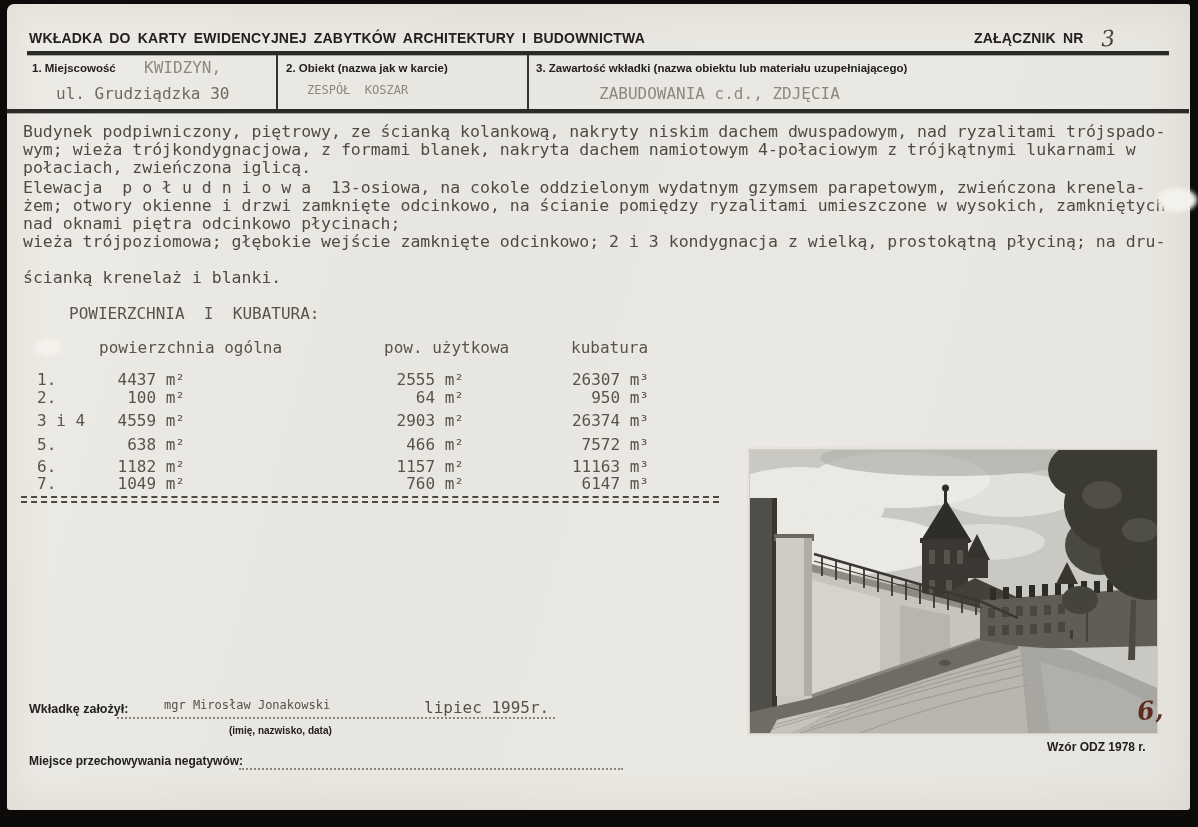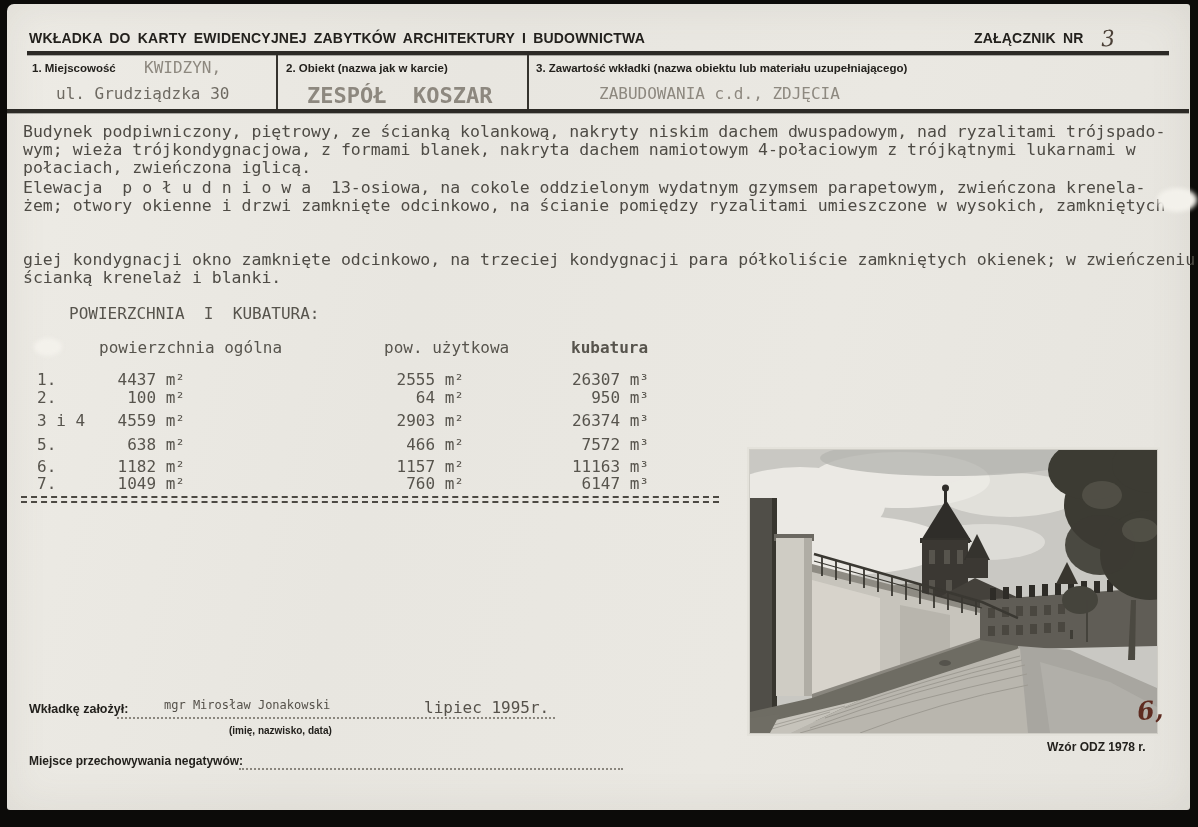--- a/index.html
+++ b/index.html
@@ -52,41 +52,42 @@
   <div class="abs rule" style="left:20px;top:47px;width:1142px;height:4px;"></div>
   <div class="abs rule" style="left:0px;top:105px;width:1182px;height:4px;"></div>
   <div class="abs vline" style="left:269px;top:51px;height:54px;"></div>
   <div class="abs vline" style="left:520px;top:51px;height:54px;"></div>
 
   <div class="abs print lbl" style="left:25px;top:58px;">1. Miejscowość</div>
   <div class="abs type type-light" style="left:137px;top:54px;font-size:16px;">KWIDZYN,</div>
   <div class="abs type type-mid" style="left:49px;top:80px;font-size:16px;">ul. Grudziądzka 30</div>
 
   <div class="abs print lbl" style="left:279px;top:58px;">2. Obiekt (nazwa jak w karcie)</div>
-  <div class="abs type type-light" style="left:300px;top:79px;font-size:22px;font-weight:bold;">ZESPÓŁ  KOSZAR</div>
+  <div class="abs type type-light" style="left:300px;top:79px;font-size:12px;">ZESPÓŁ  KOSZAR</div>
 
   <div class="abs print lbl" style="left:529px;top:58px;">3. Zawartość wkładki (nazwa obiektu lub materiału uzupełniającego)</div>
   <div class="abs type type-body" style="left:16px;top:119px;">Budynek podpiwniczony, piętrowy, ze ścianką kolankową, nakryty niskim dachem dwuspadowym, nad ryzalitami trójspado-</div>
 
   <div class="abs type type-light" style="left:592px;top:80px;font-size:16px;">ZABUDOWANIA c.d., ZDJĘCIA</div>
   <div class="abs type type-body" style="left:16px;top:137px;">wym; wieża trójkondygnacjowa, z formami blanek, nakryta dachem namiotowym 4-połaciowym z trójkątnymi lukarnami w</div>
   <div class="abs type type-body" style="left:16px;top:155px;">połaciach, zwieńczona iglicą.</div>
 
   <div class="abs type type-body" style="left:16px;top:175px;">Elewacja  p o ł u d n i o w a  13-osiowa, na cokole oddzielonym wydatnym gzymsem parapetowym, zwieńczona krenela-</div>
   <div class="abs type type-body" style="left:16px;top:193px;">żem; otwory okienne i drzwi zamknięte odcinkowo, na ścianie pomiędzy ryzalitami umieszczone w wysokich, zamkniętych</div>
-  <div class="abs type type-body" style="left:16px;top:247px;">giej kondygnacji okno zamknięte odcinkowo, na trzeciej kondygnacji para półkoliście zamkniętych okienek; w zwieńczeniu</div>
+  <div class="abs type type-body" style="left:16px;top:211px;">nad oknami piętra odcinkowo płycinach;</div>
+  <div class="abs type type-body" style="left:16px;top:229px;">wieża trójpoziomowa; głębokie wejście zamknięte odcinkowo; 2 i 3 kondygnacja z wielką, prostokątną płyciną; na dru-</div>
   <div class="abs type type-body" style="left:16px;top:265px;">ścianką krenelaż i blanki.</div>
 
   <div class="abs smudge" style="left:27px;top:334px;width:28px;height:18px;"></div>
   <div class="abs smudge" style="left:1150px;top:184px;width:40px;height:24px;"></div>
 
   <div class="abs type type-tbl" style="left:62px;top:300px;">POWIERZCHNIA  I  KUBATURA:</div>
   <div class="abs type type-tbl" style="left:92px;top:334px;">powierzchnia ogólna</div>
   <div class="abs type type-tbl" style="left:377px;top:334px;">pow. użytkowa</div>
-  <div class="abs type type-tbl" style="left:564px;top:334px;font-weight:bold;">kubatura</div>
+  <div class="abs type type-tbl" style="left:564px;top:334px;">kubatura</div>
 
   <div class="abs" style="left:0;top:0;">
 
     <div class="abs type type-tbl" style="left:30px;top:366px;">1.</div>
     <div class="abs type type-tbl ralign" style="left:50px;top:366px;width:128px;">4437 m²</div>
     <div class="abs type type-tbl ralign" style="left:317px;top:366px;width:140px;">2555 m²</div>
     <div class="abs type type-tbl ralign" style="left:497px;top:366px;width:145px;">26307 m³</div>
 
     <div class="abs type type-tbl" style="left:30px;top:384px;">2.</div>
     <div class="abs type type-tbl ralign" style="left:50px;top:384px;width:128px;">100 m²</div>

